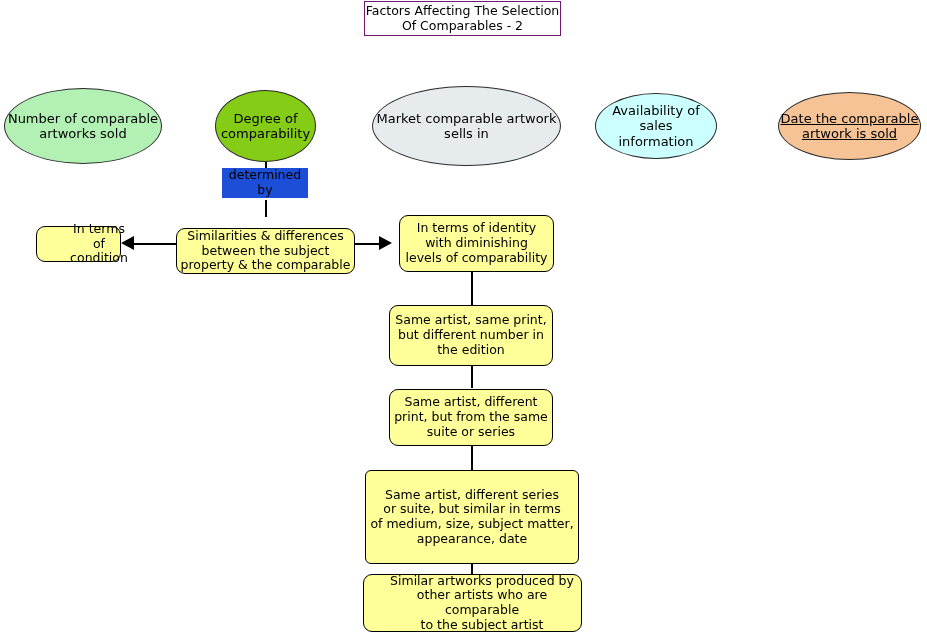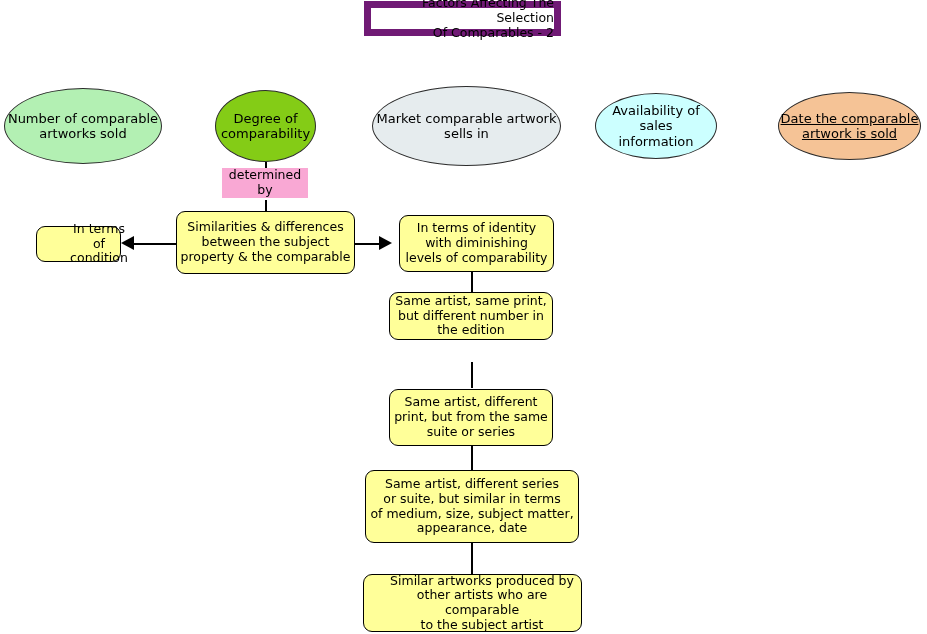--- a/index.html
+++ b/index.html
@@ -21,25 +21,24 @@
     display: flex;
     align-items: center;
     justify-content: center;
     text-align: center;
     color: #000000;
     line-height: 1.18;
     white-space: pre-line;
   }
   
   .title-box {
-    border: 7px solid #701a75;
+    border: 1px solid #701a75;
     background: #ffffff;
     font-size: 12.5px;
     z-index: 5;
-    text-align: right;
   }
   
   .ellipse {
     border: 1px solid #2b2b2b;
     border-radius: 50%;
     font-size: 13px;
     z-index: 4;
   }
   
   .rrect {
@@ -75,21 +74,21 @@
     border-left: 13px solid #000000;
   }
   
   .edge-label {
     position: absolute;
     font-size: 12.5px;
     color: #000000;
     text-align: center;
     line-height: 1.18;
     white-space: pre-line;
-    background: #f9a8d4;
+    background: #1d4ed8;
     z-index: 3;
   }
 </style>
 </head>
 <body>
 
 <div id="canvas">
 
   <div class="node title-box" style="left:364px; top:1px; width:197px; height:35px;">Factors Affecting The Selection
 Of Comparables - 2</div>
@@ -110,48 +109,48 @@
 artwork is sold</div>
 
   <div class="conn conn-v" style="left:265px; top:162px; height:12px;"></div>
   <div class="edge-label" style="left:222px; top:168px; width:86px;">determined
 by</div>
   <div class="conn conn-v" style="left:265px; top:200px; height:17px;"></div>
 
   <div class="node rrect" style="left:36px; top:226px; width:85px; height:36px;padding-left:41px;">In terms of
 condition</div>
 
-  <div class="node rrect" style="left:176px; top:211px; width:179px; height:63px;">Similarities &amp; differences
+  <div class="node rrect" style="left:176px; top:228px; width:179px; height:46px;">Similarities &amp; differences
 between the subject
 property &amp; the comparable</div>
 
   <div class="node rrect" style="left:399px; top:215px; width:155px; height:57px;">In terms of identity
 with diminishing
 levels of comparability</div>
 
   <div class="conn conn-h" style="left:134px; top:243px; width:43px;"></div>
   <div class="arrow arrow-left" style="left:121px; top:236px;"></div>
 
   <div class="conn conn-h" style="left:355px; top:243px; width:24px;"></div>
   <div class="arrow arrow-right" style="left:379px; top:236px;"></div>
 
   <div class="conn conn-v" style="left:471px; top:272px; height:33px;"></div>
   <div class="conn conn-v" style="left:471px; top:362px; height:26px;"></div>
   <div class="conn conn-v" style="left:471px; top:446px; height:26px;"></div>
   <div class="conn conn-v" style="left:471px; top:543px; height:31px;"></div>
 
-  <div class="node rrect" style="left:389px; top:292px; width:164px; height:48px;">Same artist, same print,
+  <div class="node rrect" style="left:389px; top:305px; width:164px; height:61px;">Same artist, same print,
 but different number in
 the edition</div>
 
   <div class="node rrect" style="left:389px; top:389px; width:164px; height:57px;text-align:center;">Same artist, different
 print, but from the same
 suite or series</div>
 
-  <div class="node rrect" style="left:365px; top:470px; width:214px; height:73px;">Same artist, different series
+  <div class="node rrect" style="left:365px; top:470px; width:214px; height:94px;border-radius:6px;">Same artist, different series
 or suite, but similar in terms
 of medium, size, subject matter,
 appearance, date</div>
 
   <div class="node rrect" style="left:363px; top:574px; width:219px; height:58px;padding-left:19px;">Similar artworks produced by
 other artists who are comparable
 to the subject artist</div>
 
 </div>
 

